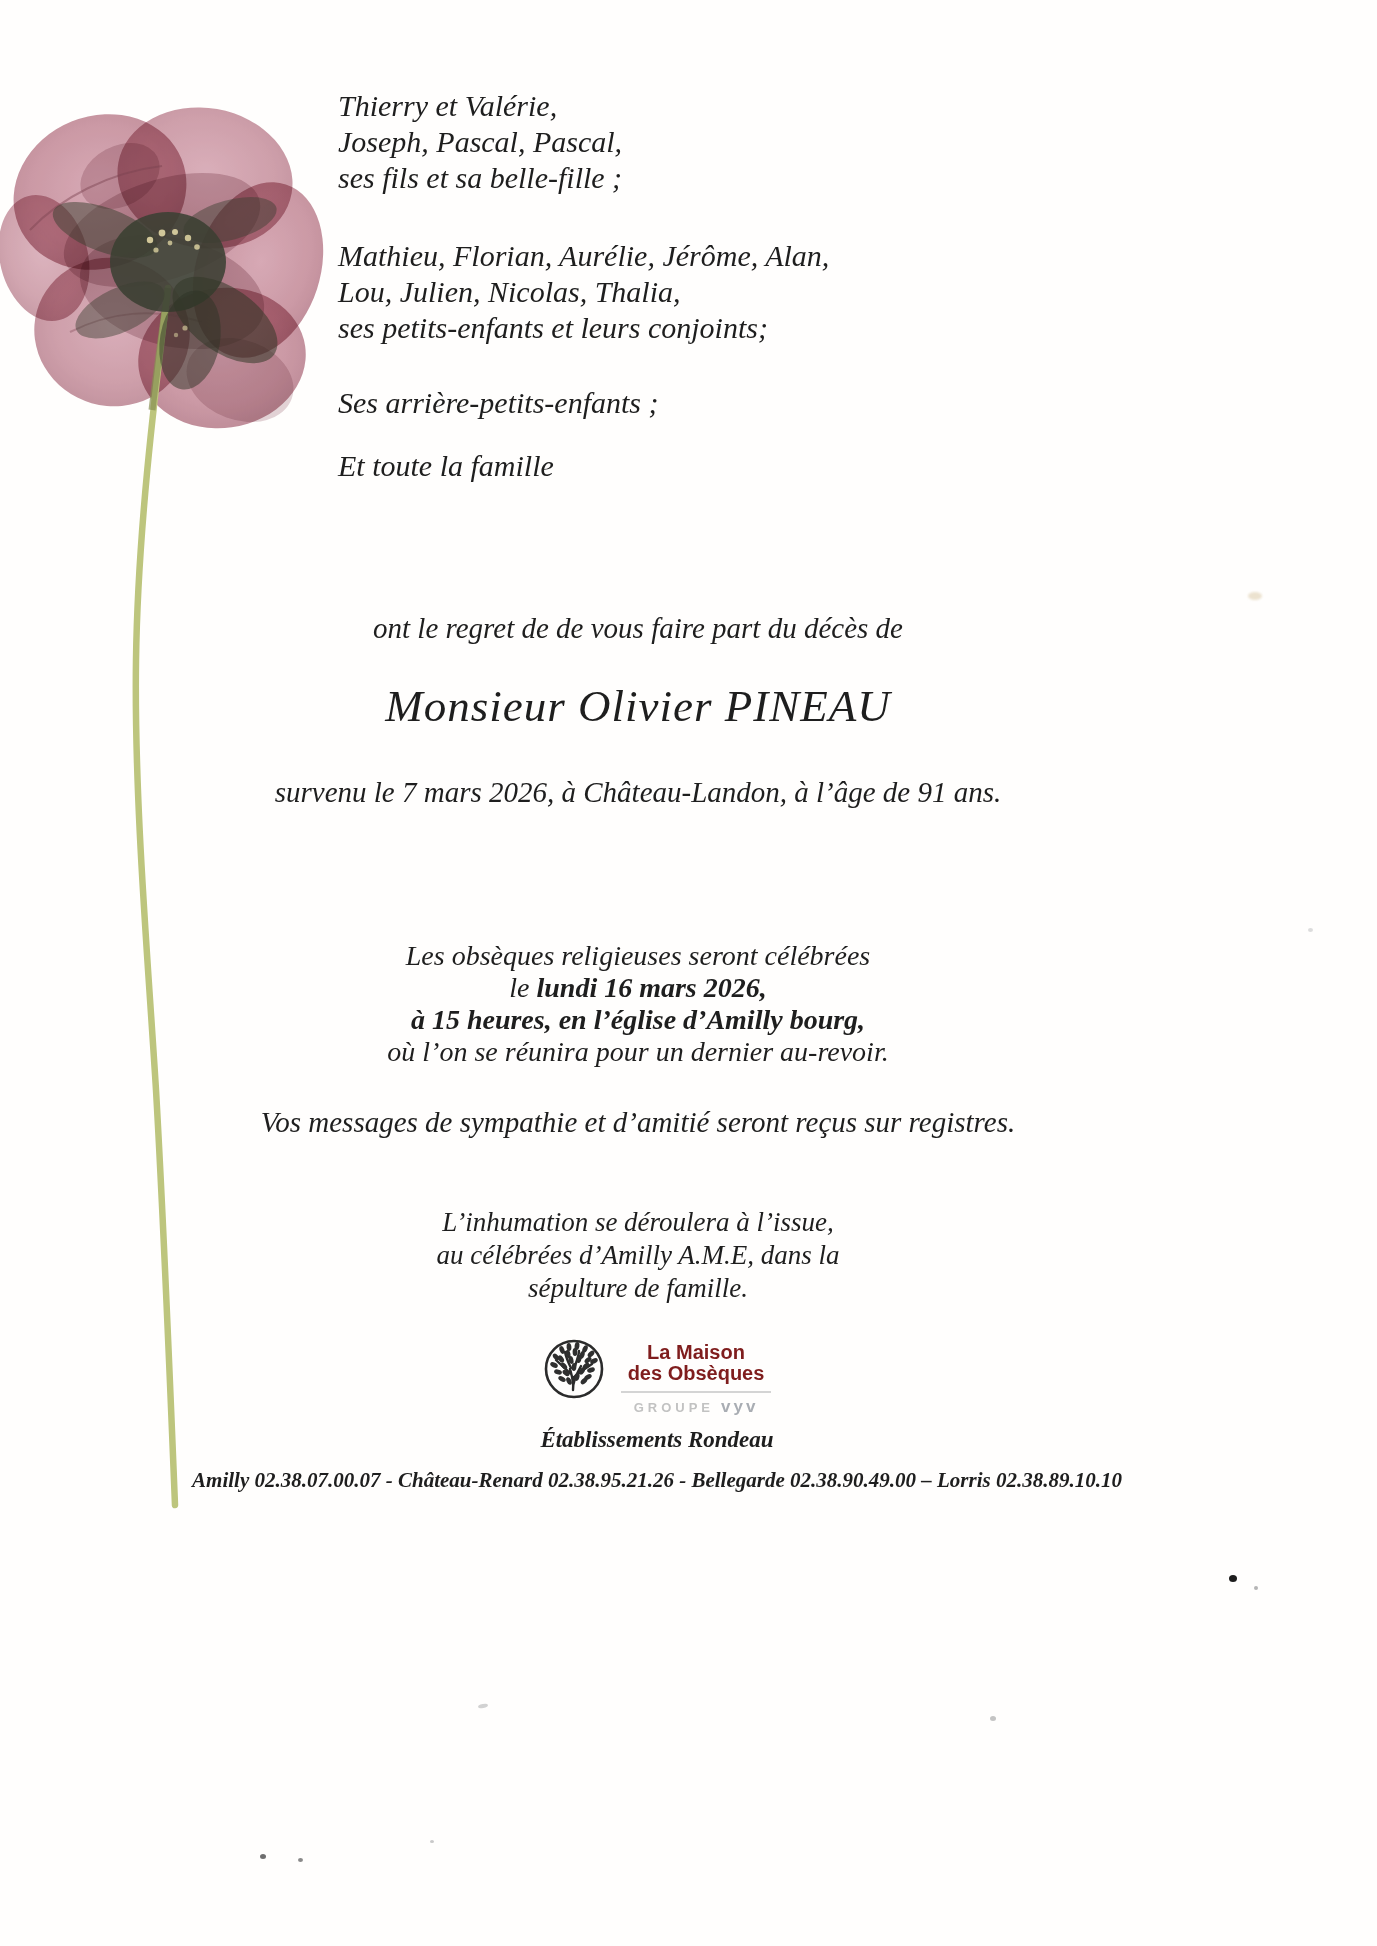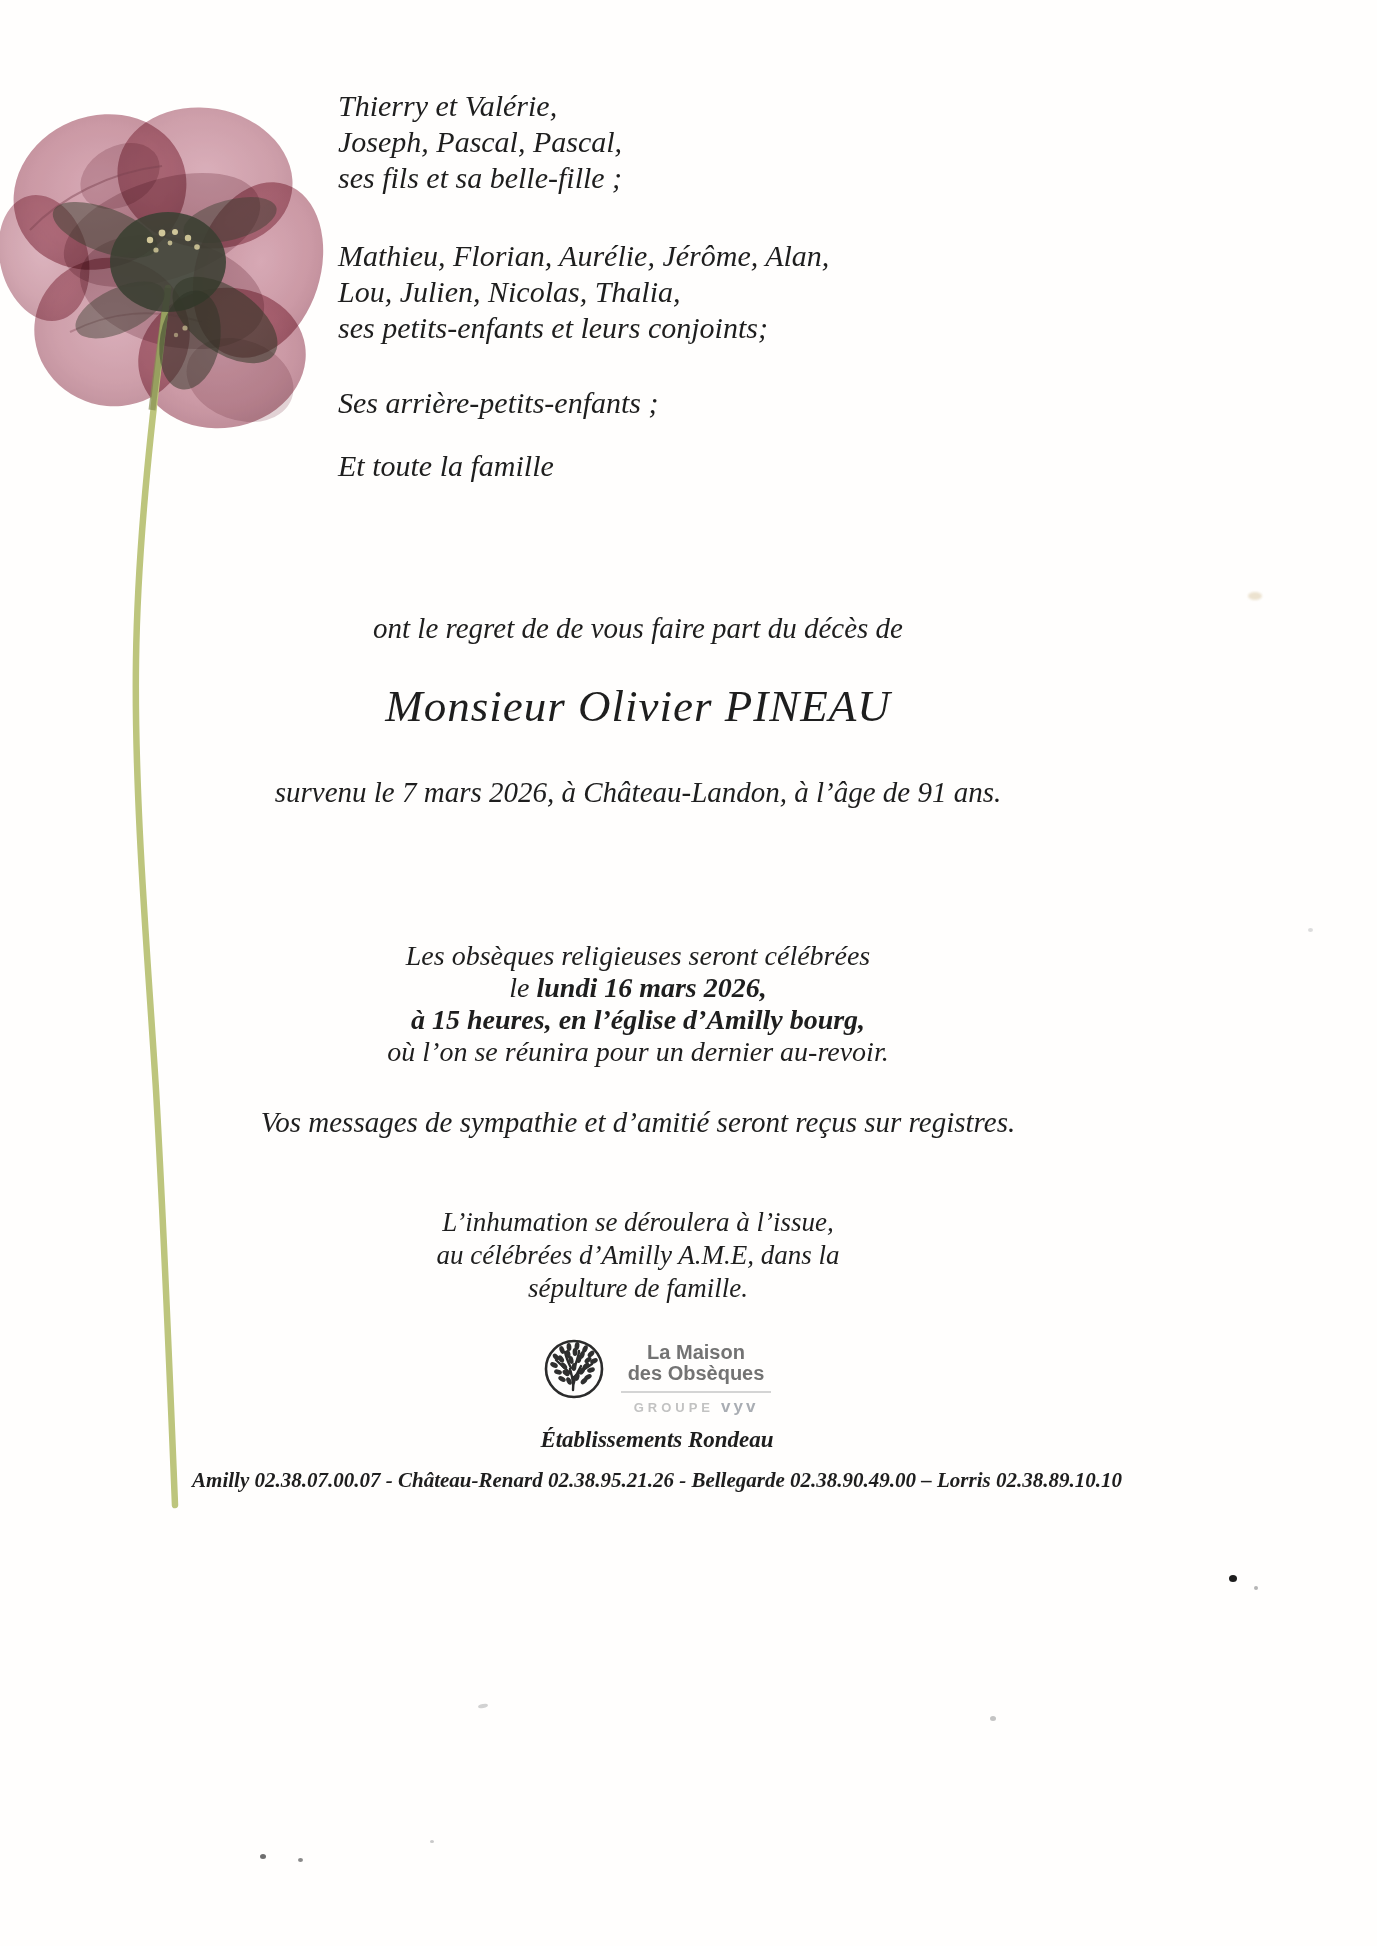--- a/index.html
+++ b/index.html
@@ -36,21 +36,21 @@
   .footer{
     left:0;width:1314px;text-align:center;z-index:2;
   }
   .logo-row{
     display:inline-flex;align-items:flex-start;gap:16px;text-align:left;
   }
   .brand-col{
     display:flex;flex-direction:column;align-items:center;padding-top:6px;
     font-family:"Liberation Sans","DejaVu Sans",sans-serif;
   }
-  .brand-name{font-size:20px;line-height:21px;font-weight:bold;color:#737373;text-align:center;}
+  .brand-name{font-size:20px;line-height:21px;font-weight:bold;color:#7f1d1d;text-align:center;}
   .brand-divider{width:150px;height:2px;background:#d4d4d4;margin:7px 0 4px 0;}
   .brand-group{display:flex;align-items:baseline;gap:7px;}
   .brand-group .grp{font-size:13px;letter-spacing:4px;color:#c2c2c2;font-weight:bold;}
   .brand-group .vyv{font-size:17px;letter-spacing:3px;color:#a9adb3;font-weight:bold;}
   .etab{font-size:23px;font-weight:bold;font-style:italic;}
   .contacts{font-size:21px;font-weight:bold;font-style:italic;white-space:nowrap;}
   .speck{position:absolute;border-radius:50%;z-index:3;}
 </style>
 </head>
 <body>

